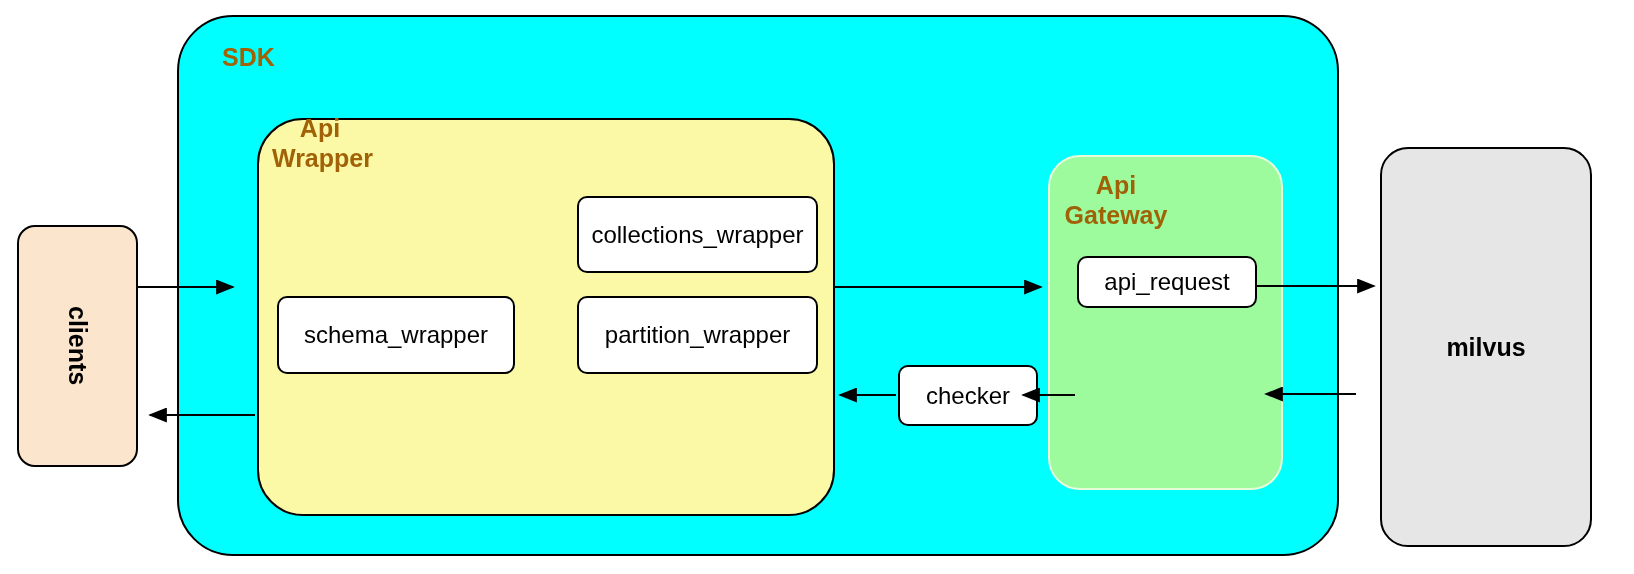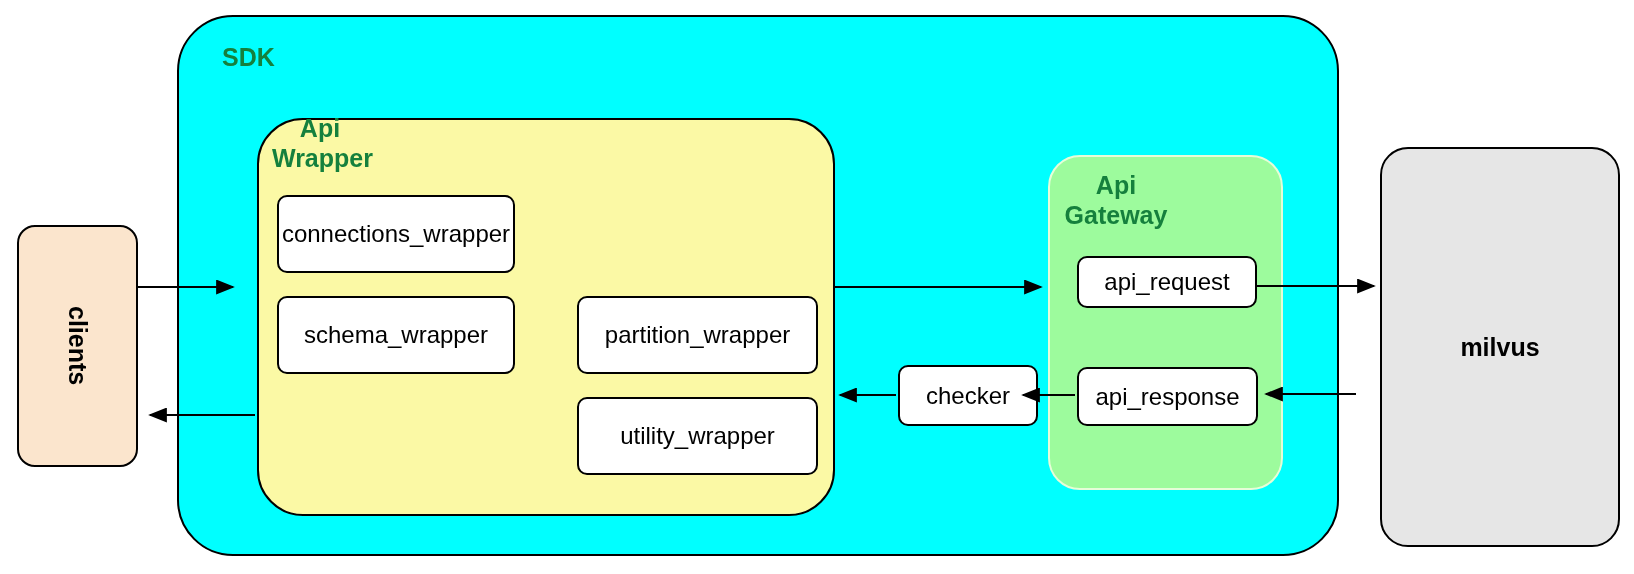--- a/index.html
+++ b/index.html
@@ -11,31 +11,31 @@
   
   .sdk{left:177px;top:15px;width:1162px;height:541px;background:#00ffff;
        border:2px solid #000;border-radius:56px;z-index:1;}
   .apiwrapper{left:257px;top:118px;width:578px;height:398px;background:#fbf9a5;
        border:2px solid #000;border-radius:46px;z-index:2;}
   .gateway{left:1048px;top:155px;width:235px;height:335px;background:#9dfb9d;
        border:2px solid #e6fdd8;border-radius:32px;z-index:2;}
   .clients{left:17px;top:225px;width:121px;height:242px;background:#fbe5cd;
        border:2px solid #000;border-radius:18px;z-index:1;
        display:flex;align-items:center;justify-content:center;}
-  .milvus{left:1380px;top:147px;width:240px;height:400px;background:#e6e6e6;
+  .milvus{left:1380px;top:147px;width:212px;height:400px;background:#e6e6e6;
        border:2px solid #000;border-radius:28px;z-index:1;
        display:flex;align-items:center;justify-content:center;}
 
   
   .wbox{background:#ffffff;border:2px solid #000;border-radius:10px;z-index:3;
         display:flex;align-items:center;justify-content:center;
         font-size:24px;color:#000;white-space:nowrap;}
 
   
-  .clabel{position:absolute;z-index:4;font-weight:700;font-size:25px;color:#15803d;
+  .clabel{position:absolute;z-index:4;font-weight:700;font-size:25px;color:#a16207;
           white-space:pre-line;text-align:center;line-height:30px;}
   .lbl-sdk{left:222px;top:42px;text-align:left;}
   .lbl-wrapper{left:272px;top:113px;width:96px;}
   .lbl-gateway{left:1056px;top:170px;width:120px;}
   .lbl-clients{font-weight:700;font-size:25px;writing-mode:vertical-rl;}
   .lbl-milvus{font-weight:700;font-size:25px;}
 
   
   svg.arrows{position:absolute;left:0;top:0;z-index:5;pointer-events:none;}
   .edge{stroke:#000;stroke-width:2;}
@@ -57,28 +57,26 @@
 Gateway</div>
 
   <div class="shape clients" style="background: rgb(251, 229, 205);">
     <span class="lbl-clients">clients</span>
   </div>
 
   <div class="shape milvus" style="background: rgb(230, 230, 230);">
     <span class="lbl-milvus">milvus</span>
   </div>
 
-  <div class="shape wbox" style="left:277px;top:195px;width:238px;height:78px">connections_wrapper</div>
+  <div class="shape wbox" style="left:577px;top:196px;width:241px;height:77px">collections_wrapper</div>
   <div class="shape wbox" style="left:577px;top:296px;width:241px;height:78px">partition_wrapper</div>
   <div class="shape wbox" style="left:277px;top:296px;width:238px;height:78px">schema_wrapper</div>
-  <div class="shape wbox" style="left:577px;top:397px;width:241px;height:78px">utility_wrapper</div>
 
   <div class="shape wbox" style="left:898px;top:365px;width:140px;height:61px">checker</div>
   <div class="shape wbox" style="left:1077px;top:256px;width:180px;height:52px">api_request</div>
-  <div class="shape wbox" style="left:1077px;top:367px;width:181px;height:59px">api_response</div>
 
   <svg class="arrows" width="1634" height="574">
     <defs>
       <marker id="ah" viewBox="0 0 10 8" refX="9" refY="4" markerWidth="19" markerHeight="15" orient="auto" markerUnits="userSpaceOnUse">
         <path d="M0,0 L10,4 L0,8 Z" fill="#000"></path>
       </marker>
     </defs>
     <line class="edge" x1="138" y1="287" x2="233" y2="287" marker-end="url(#ah)"></line>
     <line class="edge" x1="255" y1="415" x2="150" y2="415" marker-end="url(#ah)"></line>
     <line class="edge" x1="835" y1="287" x2="1041" y2="287" marker-end="url(#ah)"></line>

